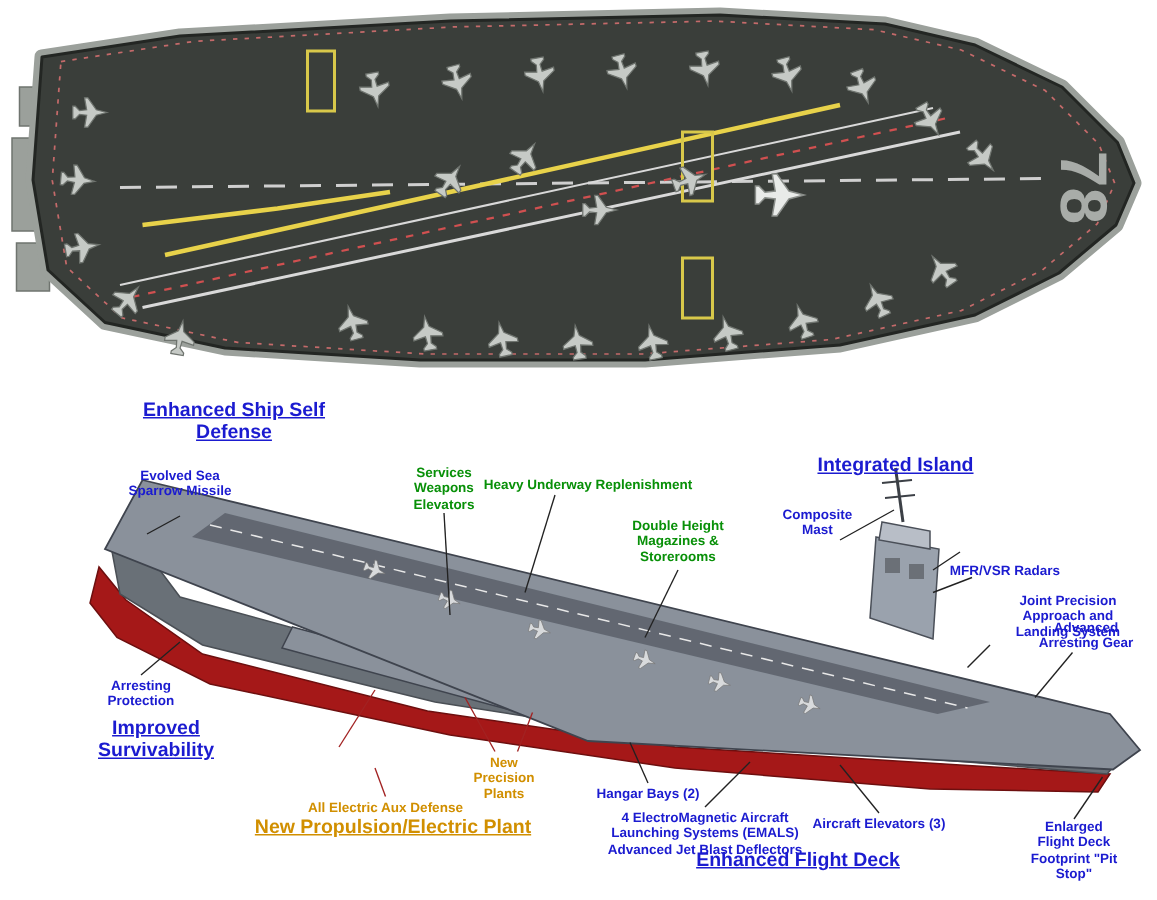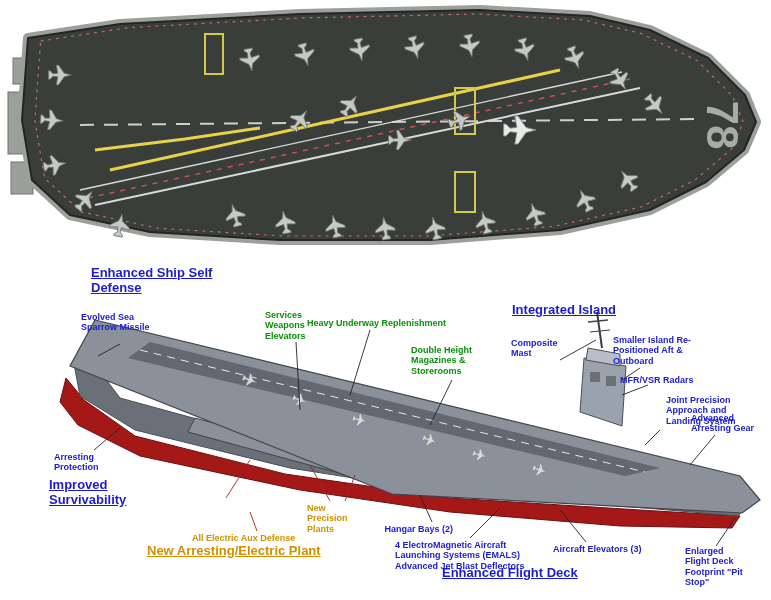--- a/index.html
+++ b/index.html
@@ -1,21 +1,21 @@
 <!DOCTYPE html>
 <html><head>
 <meta charset="utf-8">
 <style>
   html,body{margin:0;padding:0;background:#ffffff;}
   #stage{position:relative;width:771px;height:600px;background:#ffffff;overflow:hidden;
          font-family:"Liberation Sans", sans-serif;}
   svg{position:absolute;left:0;display:block;}
   #topview{top:0;}
   #sideview{top:260px;}
-  .lbl{position:absolute;transform:translateX(-50%);
+  .lbl{position:absolute;transform:translateX(-50%);text-align:center;
        font-size:9px;line-height:1.15;font-weight:bold;white-space:normal;}
   .h{font-size:13px;line-height:1.12;text-decoration:underline;}
   .blue{color:#1b1bd0;}
   .green{color:#089008;}
   .orange{color:#d18f00;}
 </style>
 </head>
 <body>
 
 <div id="stage">
@@ -145,31 +145,30 @@
   </svg>
 
   <div class="lbl h blue" style="left:156px;top:266px;width:130px">Enhanced Ship Self Defense</div>
   <div class="lbl h blue" style="left:597px;top:303px;width:170px">Integrated Island</div>
 
   <div class="lbl blue" style="left:120px;top:312px;width:78px">Evolved Sea Sparrow Missile</div>
   <div class="lbl green" style="left:296px;top:310px;width:62px">Services Weapons Elevators</div>
   <div class="lbl green" style="left:392px;top:318px;width:170px">Heavy Underway Replenishment</div>
   <div class="lbl green" style="left:452px;top:345px;width:82px">Double Height Magazines &amp; Storerooms</div>
   <div class="lbl blue" style="left:545px;top:338px;width:68px">Composite Mast</div>
-  <div class="lbl blue" style="left:659px;top:335px;width:92px">Smaller Island Re-Positioned Aft &amp; Outboard</div>
   <div class="lbl blue" style="left:670px;top:375px;width:100px">MFR/VSR Radars</div>
   <div class="lbl blue" style="left:712px;top:395px;width:92px">Joint Precision Approach and Landing System</div>
   <div class="lbl blue" style="left:724px;top:413px;width:66px">Advanced Arresting Gear</div>
   <div class="lbl blue" style="left:94px;top:452px;width:80px">Arresting Protection</div>
 
   <div class="lbl h blue" style="left:104px;top:478px;width:110px">Improved Survivability</div>
 
   <div class="lbl orange" style="left:336px;top:503px;width:58px">New Precision Plants</div>
   <div class="lbl orange" style="left:257px;top:533px;width:130px">All Electric Aux Defense</div>
-  <div class="lbl h orange" style="left:262px;top:544px;width:230px">New Arresting/Electric Plant</div>
+  <div class="lbl h orange" style="left:262px;top:544px;width:230px">New Propulsion/Electric Plant</div>
 
   <div class="lbl blue" style="left:432px;top:524px;width:95px">Hangar Bays (2)</div>
   <div class="lbl blue" style="left:470px;top:540px;width:150px">4 ElectroMagnetic Aircraft Launching Systems (EMALS) Advanced Jet Blast Deflectors</div>
-  <div class="lbl blue" style="left:608px;top:544px;width:110px">Aircraft Elevators (3)</div>
+  <div class="lbl blue" style="left:586px;top:544px;width:110px">Aircraft Elevators (3)</div>
   <div class="lbl h blue" style="left:532px;top:566px;width:180px">Enhanced Flight Deck</div>
   <div class="lbl blue" style="left:716px;top:546px;width:62px">Enlarged Flight Deck Footprint "Pit Stop"</div>
 
 </div>
 
 </body></html>

